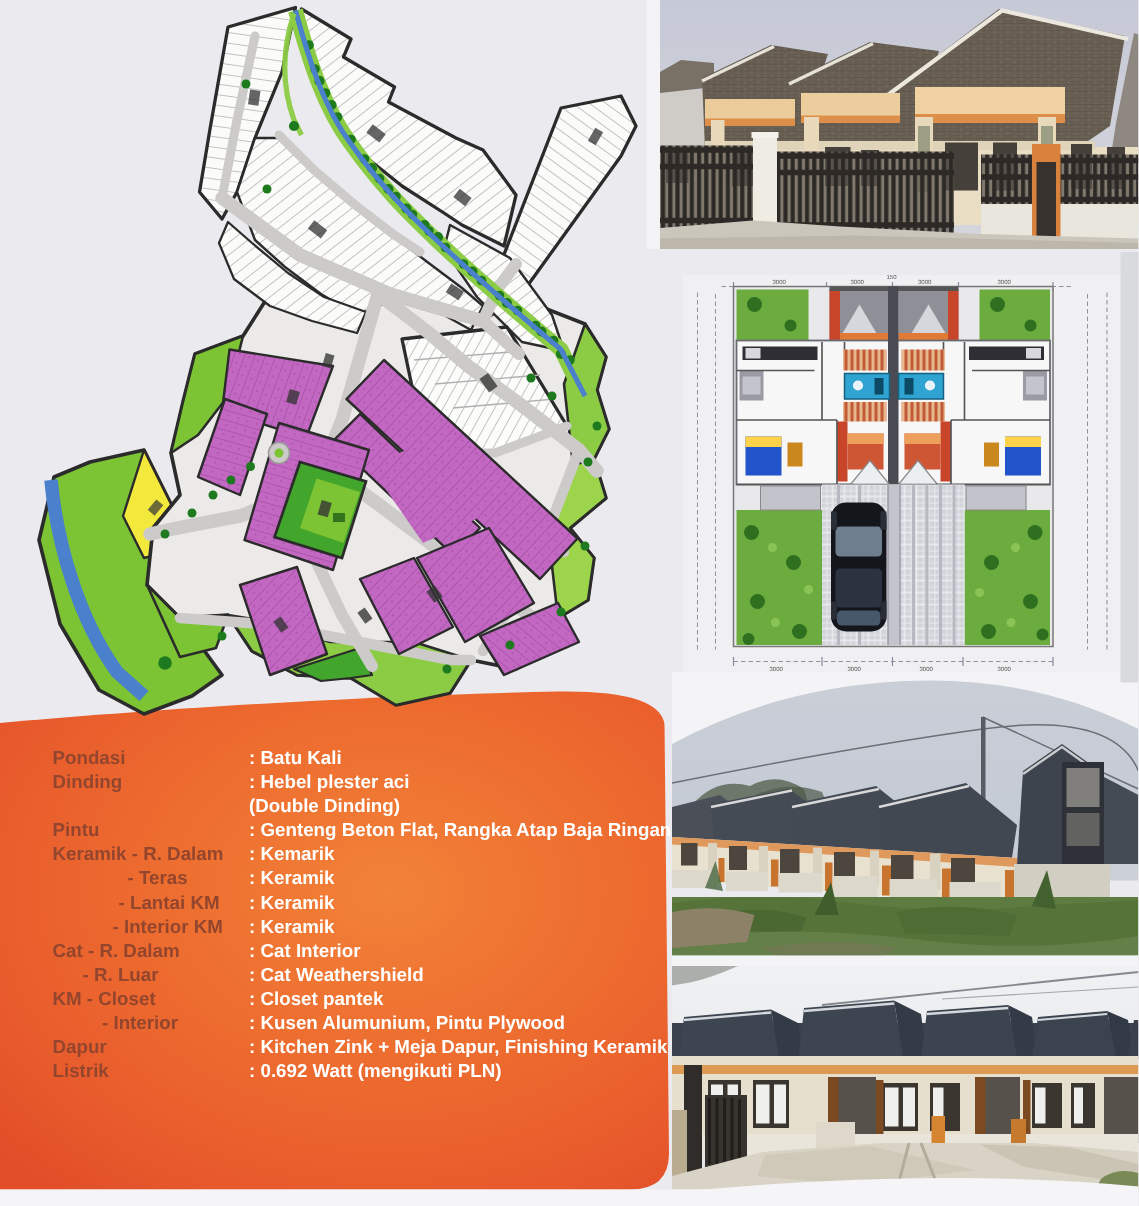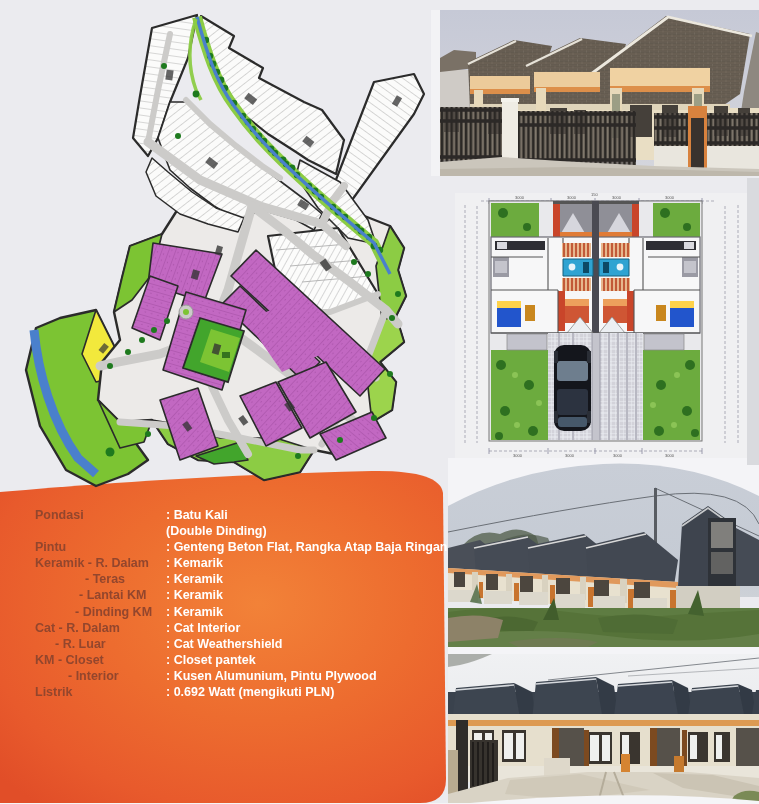--- a/index.html
+++ b/index.html
@@ -1,47 +1,49 @@
 <!DOCTYPE html>
 <html><head>
 <meta charset="utf-8">
 <style>
   html,body{margin:0;padding:0;}
   body{width:759px;height:804px;overflow:hidden;background:#ebebef;font-family:"Liberation Sans",sans-serif;}
-  #page{position:relative;width:759px;height:712px;background:#ebebef;margin-top:10px;}
+  #page{position:relative;width:759px;height:712px;background:#ebebef;}
   .abs{position:absolute;}
 </style>
 </head>
 <body>
 <div id="page">
 
   <svg class="abs" style="left:0;top:455px;" width="448" height="349" viewBox="0 0 448 349">
     <defs>
       <radialGradient id="og" cx="0.58" cy="0.40" r="0.78">
         <stop offset="0" stop-color="#f28238"></stop>
         <stop offset="0.45" stop-color="#ed6c2f"></stop>
         <stop offset="0.8" stop-color="#e85a2c"></stop>
         <stop offset="1" stop-color="#e14e28"></stop>
       </radialGradient>
     </defs>
     <path d="M0,27 C 90,19 230,9 372,6 Q 440,5 443,28 L446,314 Q 446,338 420,338 L0,338 Z" fill="url(#og)"></path>
   </svg>
 
   <div class="abs" id="specs" style="left:35px;top:497px;width:420px;font-size:12.5px;font-weight:bold;line-height:16.1px;color:#93462d;white-space:nowrap;">
     <div><span class="lab">Pondasi</span><span class="val">: Batu Kali</span></div>
+    <div><span class="lab">Dinding</span><span class="val">: Hebel plester aci</span></div>
     <div><span class="lab"></span><span class="val">(Double Dinding)</span></div>
     <div><span class="lab">Pintu</span><span class="val">: Genteng Beton Flat, Rangka Atap Baja Ringan</span></div>
     <div><span class="lab">Keramik - R. Dalam</span><span class="val">: Kemarik</span></div>
     <div><span class="lab"><i2>- Teras</i2></span><span class="val">: Keramik</span></div>
     <div><span class="lab"><i3>- Lantai KM</i3></span><span class="val">: Keramik</span></div>
-    <div><span class="lab"><i4>- Dinding KM</i4></span><span class="val">: Keramik</span></div>
+    <div><span class="lab"><i4>- Interior KM</i4></span><span class="val">: Keramik</span></div>
     <div><span class="lab">Cat - R. Dalam</span><span class="val">: Cat Interior</span></div>
     <div><span class="lab"><i5>- R. Luar</i5></span><span class="val">: Cat Weathershield</span></div>
     <div><span class="lab">KM - Closet</span><span class="val">: Closet pantek</span></div>
     <div><span class="lab"><i6>- Interior</i6></span><span class="val">: Kusen Alumunium, Pintu Plywood</span></div>
+    <div><span class="lab">Dapur</span><span class="val">: Kitchen Zink + Meja Dapur, Finishing Keramik</span></div>
     <div><span class="lab">Listrik</span><span class="val">: 0.692 Watt (mengikuti PLN)</span></div>
   </div>
   <style>
     .lab{display:inline-block;width:131px;}
     .val{color:#ffffff;}
     i1{margin-left:45px;font-style:normal;} i2{margin-left:50px;font-style:normal;}
     i3{margin-left:44px;font-style:normal;} i4{margin-left:40px;font-style:normal;}
     i5{margin-left:20px;font-style:normal;} i6{margin-left:33px;font-style:normal;}
   </style>
 

